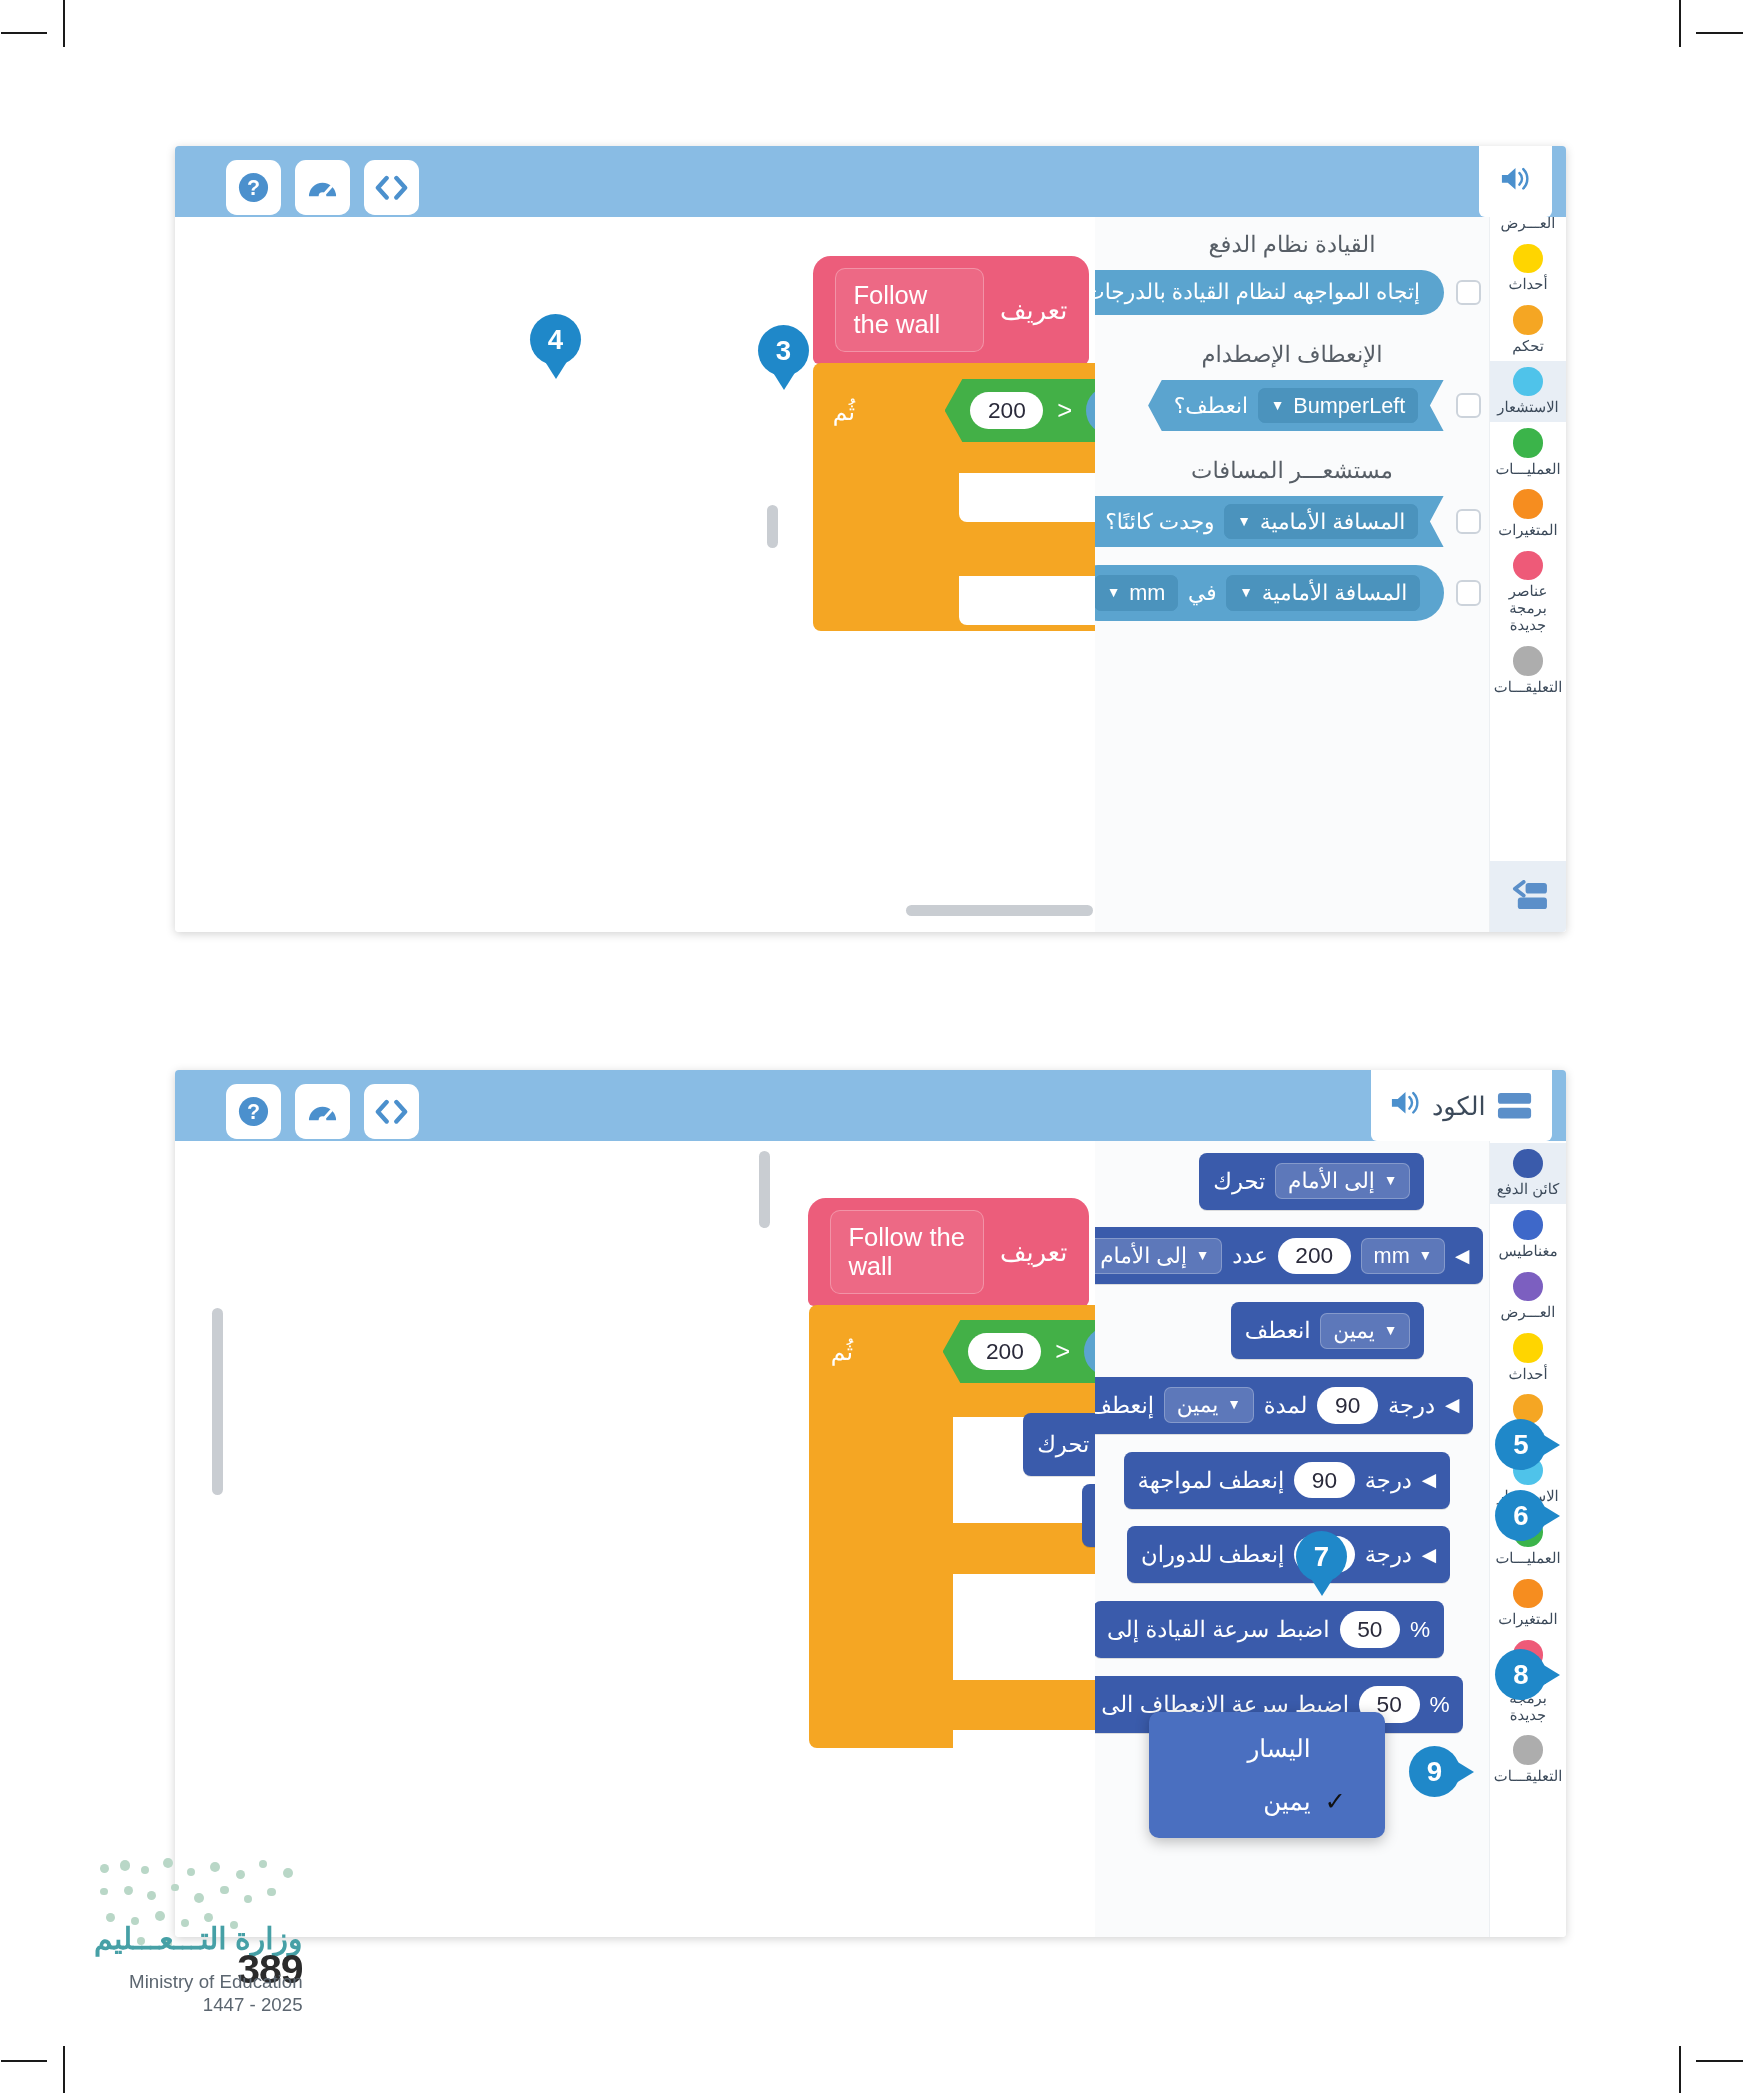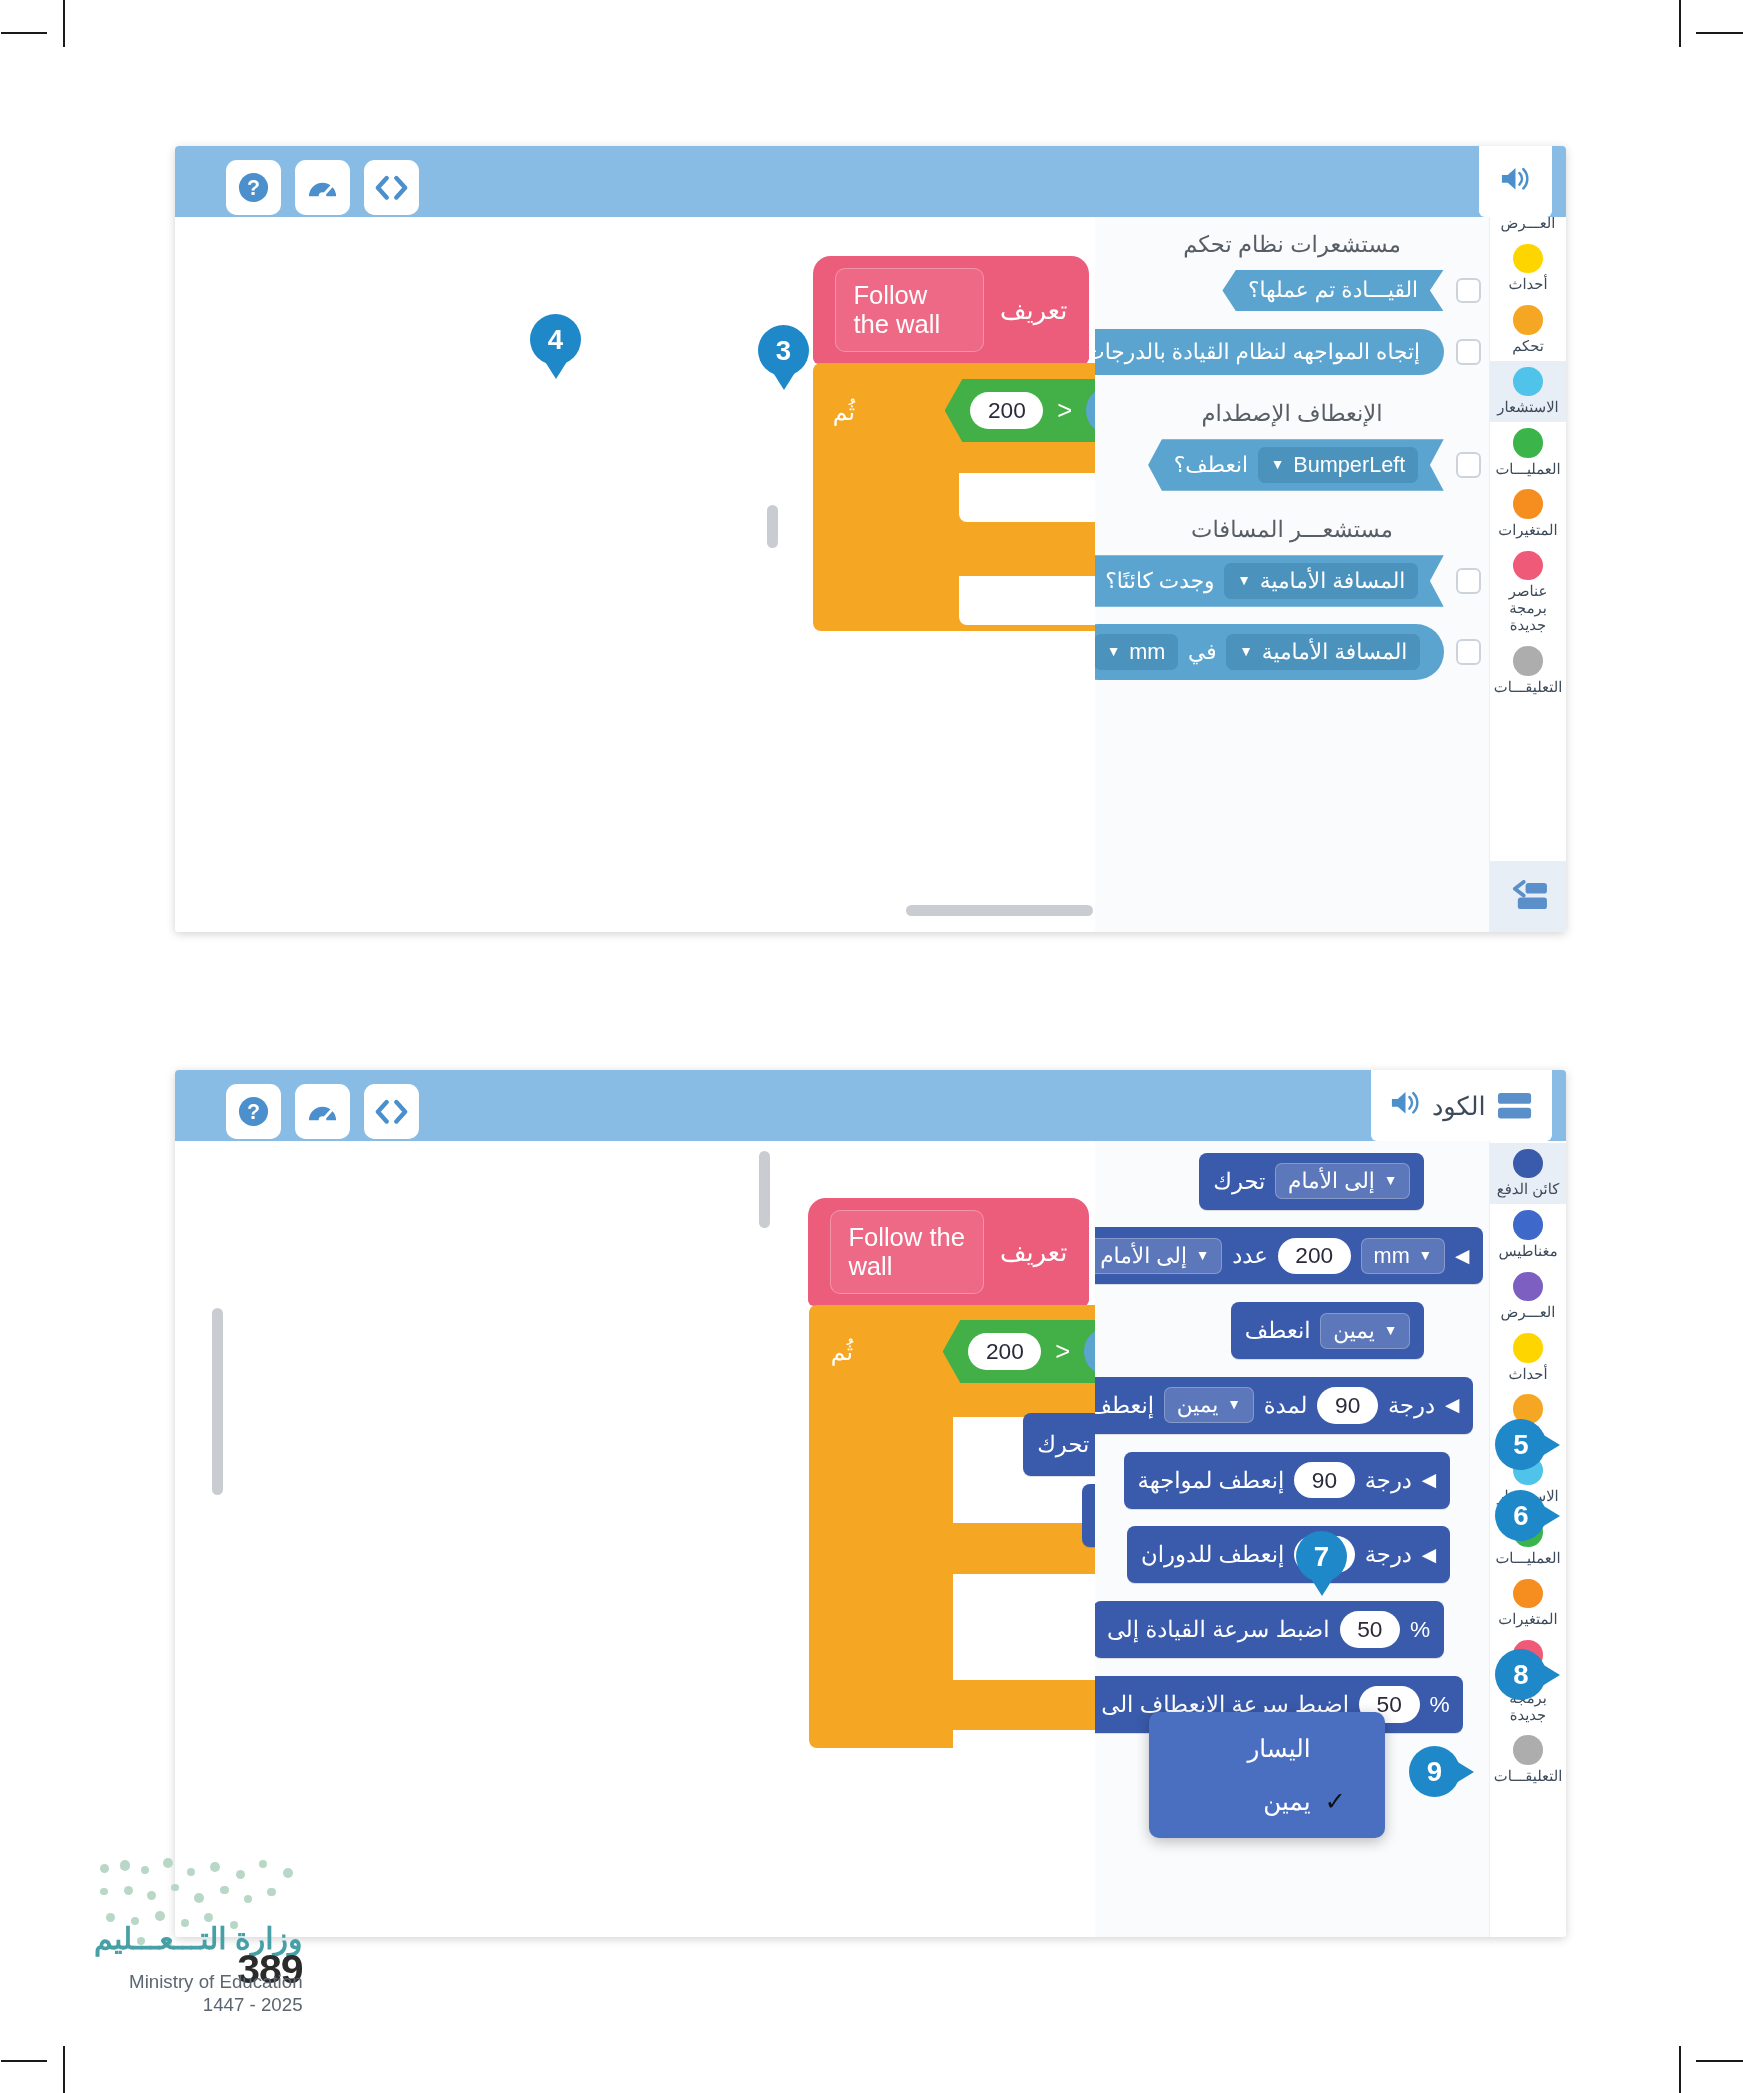--- a/index.html
+++ b/index.html
@@ -269,28 +269,22 @@
     </div>
 
     <div class="pin down" style="right:985px; top:97px;">4</div>
     <div class="pin down" style="right:757px; top:108px;">3</div>
 
     <div class="sbar" style="right:788px; top:288px; width:10.8px; height:43px;"></div>
     <div class="sbar" style="right:473px; bottom:15.8px; width:187px; height:10.8px;"></div>
 
     <div class="palette">
 
-      <div class="palette-head">مستشعرات نظام تحكم</div>
-
-      <div class="palette-row">
-        <span class="chk"></span>
-        <span class="hex">
-          <span>القيـــادة تم عملها؟</span>
-        </span>
-      </div>
+      <div class="palette-head">القيادة نظام الدفع</div>
+
 
 
       <div class="palette-row">
         <span class="chk"></span>
         <span class="round">
           <span>إتجاه المواجهه لنظام القيادة بالدرجات</span>
         </span>
       </div>
 
 

